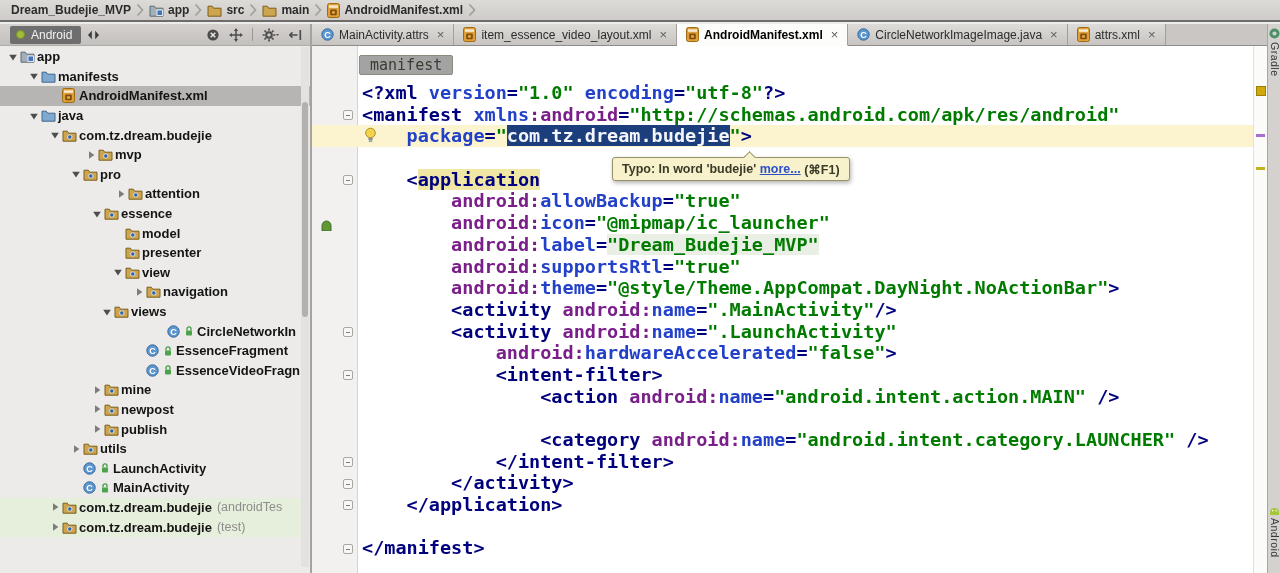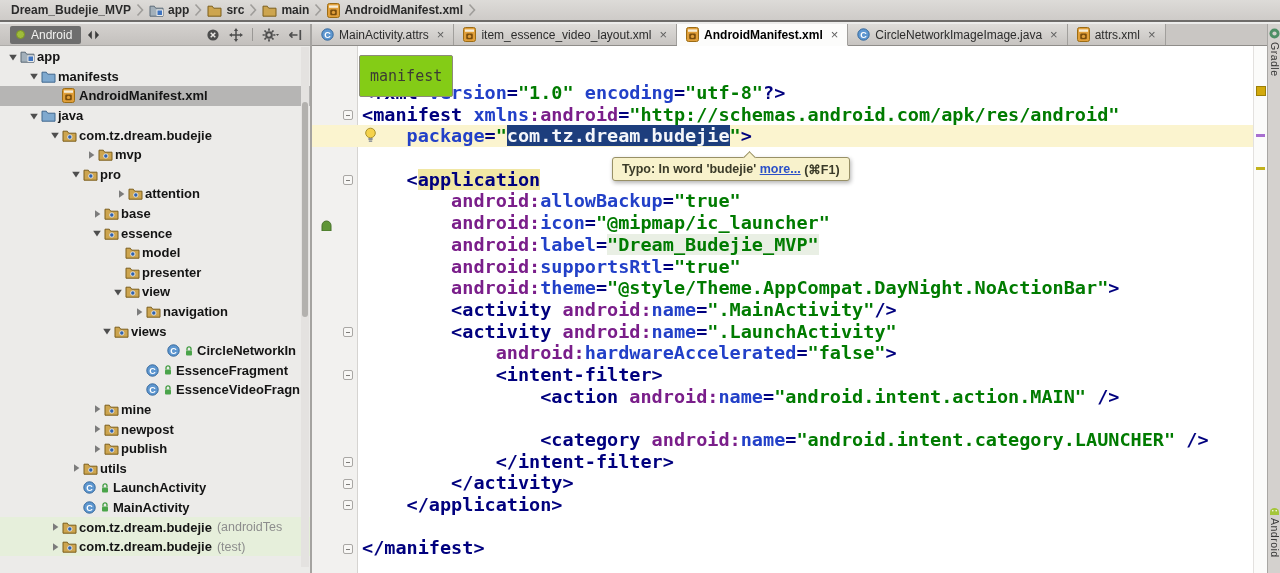--- a/index.html
+++ b/index.html
@@ -76,22 +76,22 @@
   .fold-box::after { content:""; position:absolute; left:2px; top:4px; width:4px; height:1px; background:#7e7c79; }
 
   #bulb-icon { position:absolute; left:51px; cursor:pointer; }
   #launcher-gutter-icon { position:absolute; left:8px; }
 
   #error-stripe { position:absolute; right:0; top:0; width:14px; height:527px; background:#fbfbfa;
     border-left:1px solid #e3e1df; }
   .stripe-square { position:absolute; left:2px; width:10px; height:10px; border:1px solid #9b7f07; cursor:pointer; }
   .stripe-mark { position:absolute; left:2px; width:9px; height:3px; cursor:pointer; }
 
-  #crumb-chip { position:absolute; left:47px; top:9px; height:42px; padding:0 10px;
-    background:#84cc16; border:1px solid #8d8b7b; border-radius:2px;
+  #crumb-chip { position:absolute; left:47px; top:9px; height:20px; padding:0 10px;
+    background:#a3a3a3; border:1px solid #8d8b7b; border-radius:2px;
     font-family:"DejaVu Sans Mono", monospace; font-size:15px; color:#3c3c34;
     display:flex; align-items:center; }
 
   #typo-tooltip { position:absolute; left:300px; top:111px; height:24px; padding:0 9px;
     background:#f8f2cc; border:1px solid #989066; border-radius:3px;
     box-shadow:1px 2px 4px rgba(0,0,0,.3);
     display:flex; align-items:center; font-size:12.5px; font-weight:bold; color:#3a3a28; white-space:pre; }
   #typo-tooltip .notch { position:absolute; left:132px; top:-5px; width:9px; height:9px;
     background:#f8f2cc; border-left:1px solid #989066; border-top:1px solid #989066;
     transform:rotate(45deg); }
@@ -322,34 +322,20 @@
                 <path d="M3 1.2 L8.4 5 L3 8.8Z" fill="#7c7c7c"></path>
               </svg>
             </span>
             <span class="tr-icon">
               <svg width="15" height="13" viewBox="0 0 15 13">
                 <path d="M1 2.2 h4.3 l1.4 2 H14 v8 H1 Z" fill="#cda54f" stroke="#7c5f1c"></path>
                 <circle cx="7.8" cy="8" r="2.2" fill="#2f62ae" stroke="#ece9e4" stroke-width="0.9"></circle>
               </svg>
             </span>
             <span>attention</span>
-          </div>
-          <div class="tree-row" style="padding-left: 90px;">
-            <span class="tr-arrow">
-              <svg width="10" height="10" viewBox="0 0 10 10">
-                <path d="M3 1.2 L8.4 5 L3 8.8Z" fill="#7c7c7c"></path>
-              </svg>
-            </span>
-            <span class="tr-icon">
-              <svg width="15" height="13" viewBox="0 0 15 13">
-                <path d="M1 2.2 h4.3 l1.4 2 H14 v8 H1 Z" fill="#cda54f" stroke="#7c5f1c"></path>
-                <circle cx="7.8" cy="8" r="2.2" fill="#2f62ae" stroke="#ece9e4" stroke-width="0.9"></circle>
-              </svg>
-            </span>
-            <span>base</span>
           </div>
           <div class="tree-row" style="padding-left: 90px;">
             <span class="tr-arrow">
               <svg width="10" height="10" viewBox="0 0 10 10">
                 <path d="M1.2 2.8 h7.6 L5 8.4Z" fill="#4e4e4e"></path>
               </svg>
             </span>
             <span class="tr-icon">
               <svg width="15" height="13" viewBox="0 0 15 13">
                 <path d="M1 2.2 h4.3 l1.4 2 H14 v8 H1 Z" fill="#cda54f" stroke="#7c5f1c"></path>

